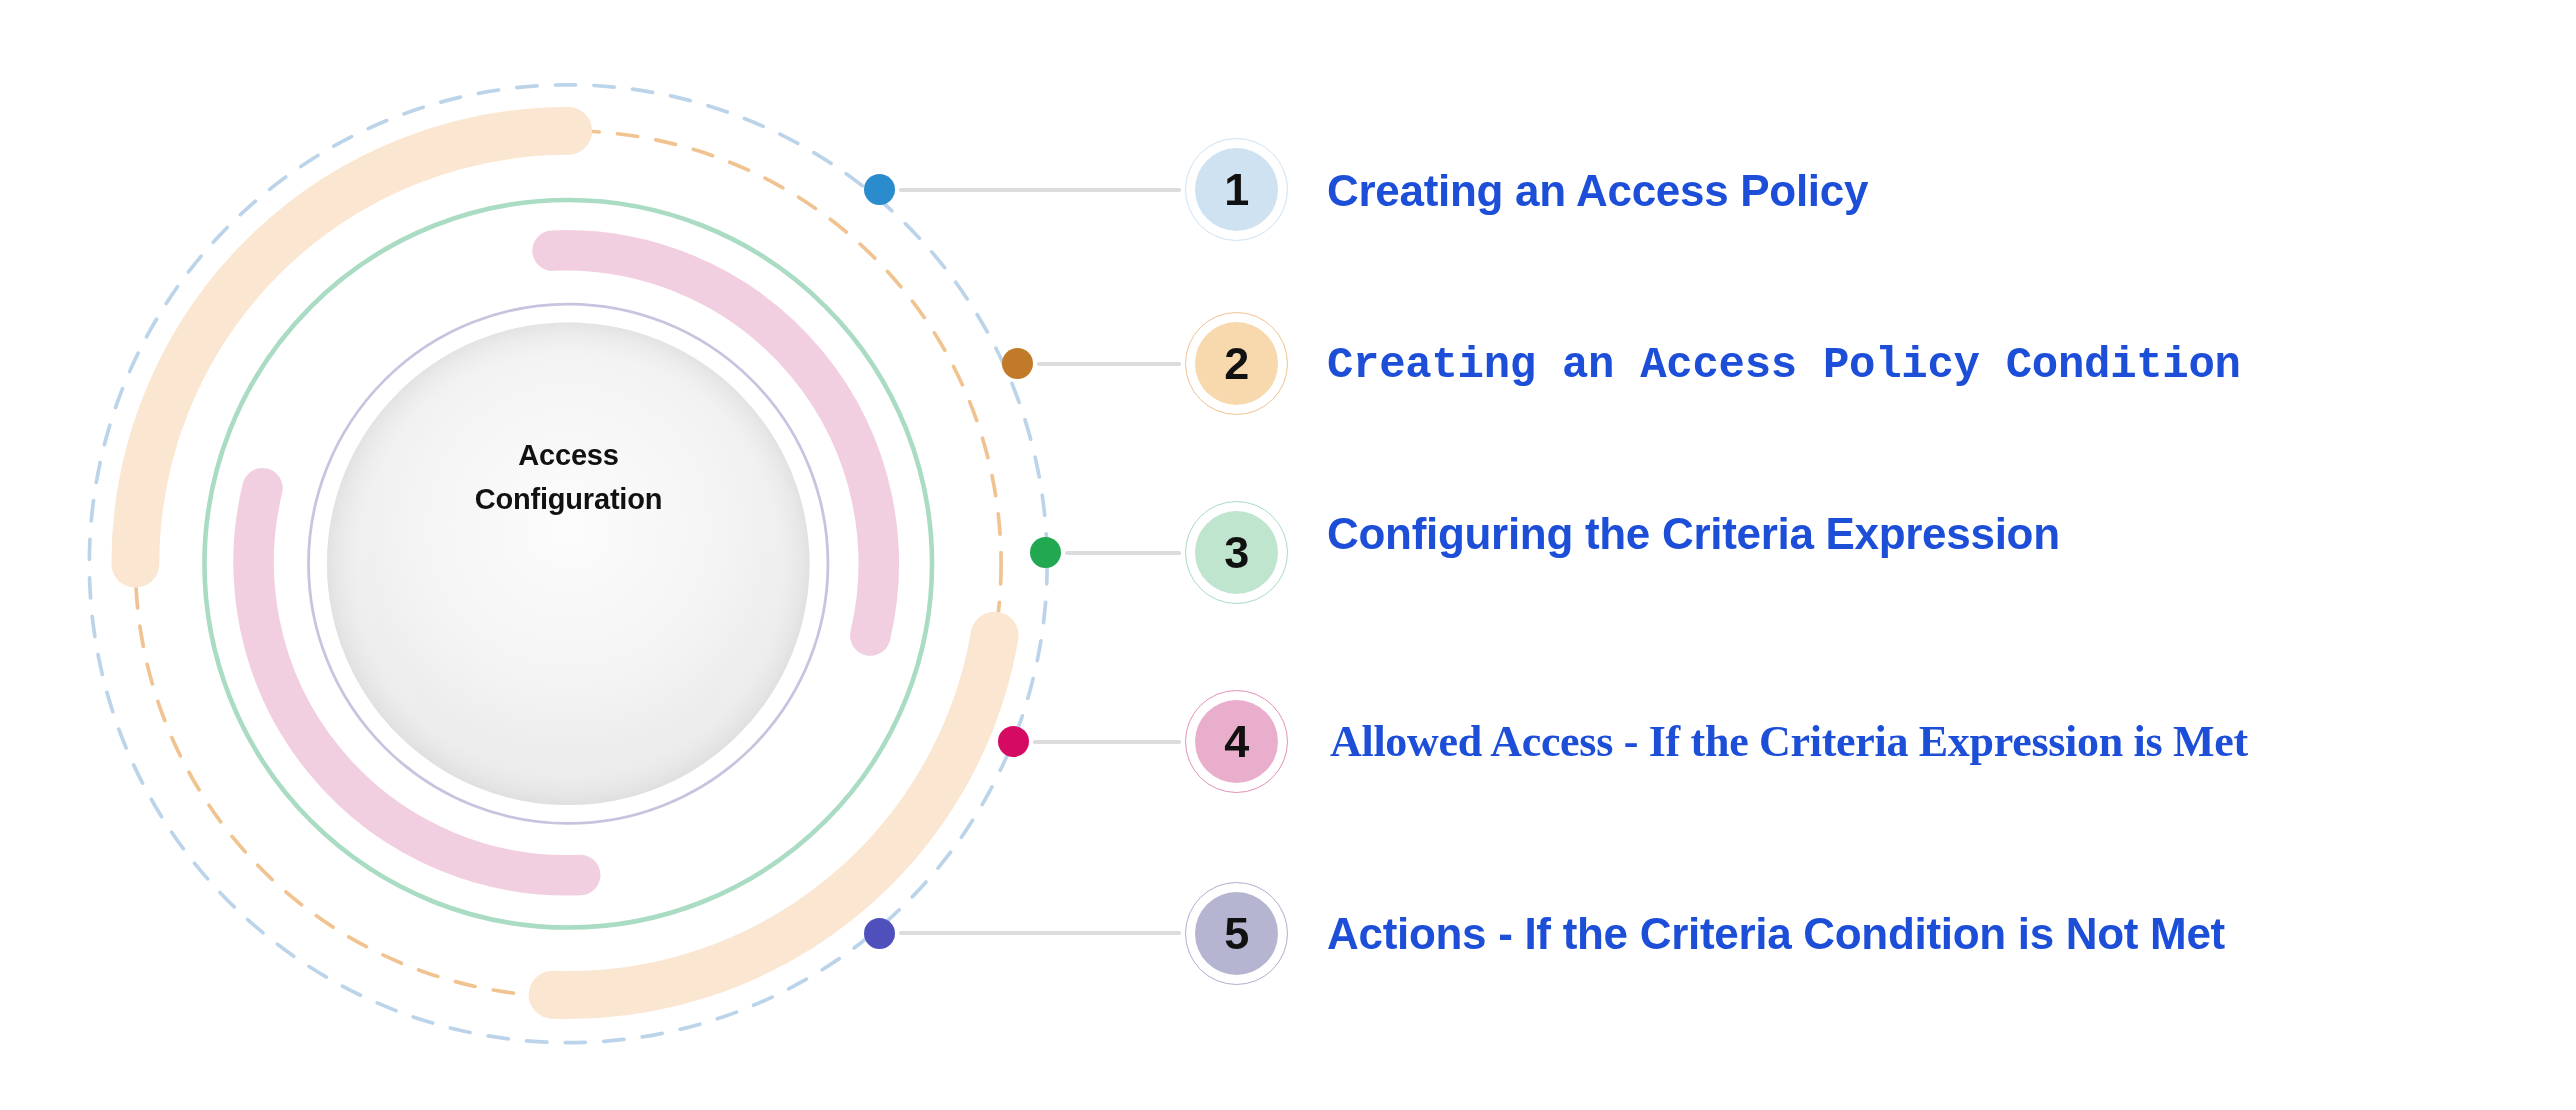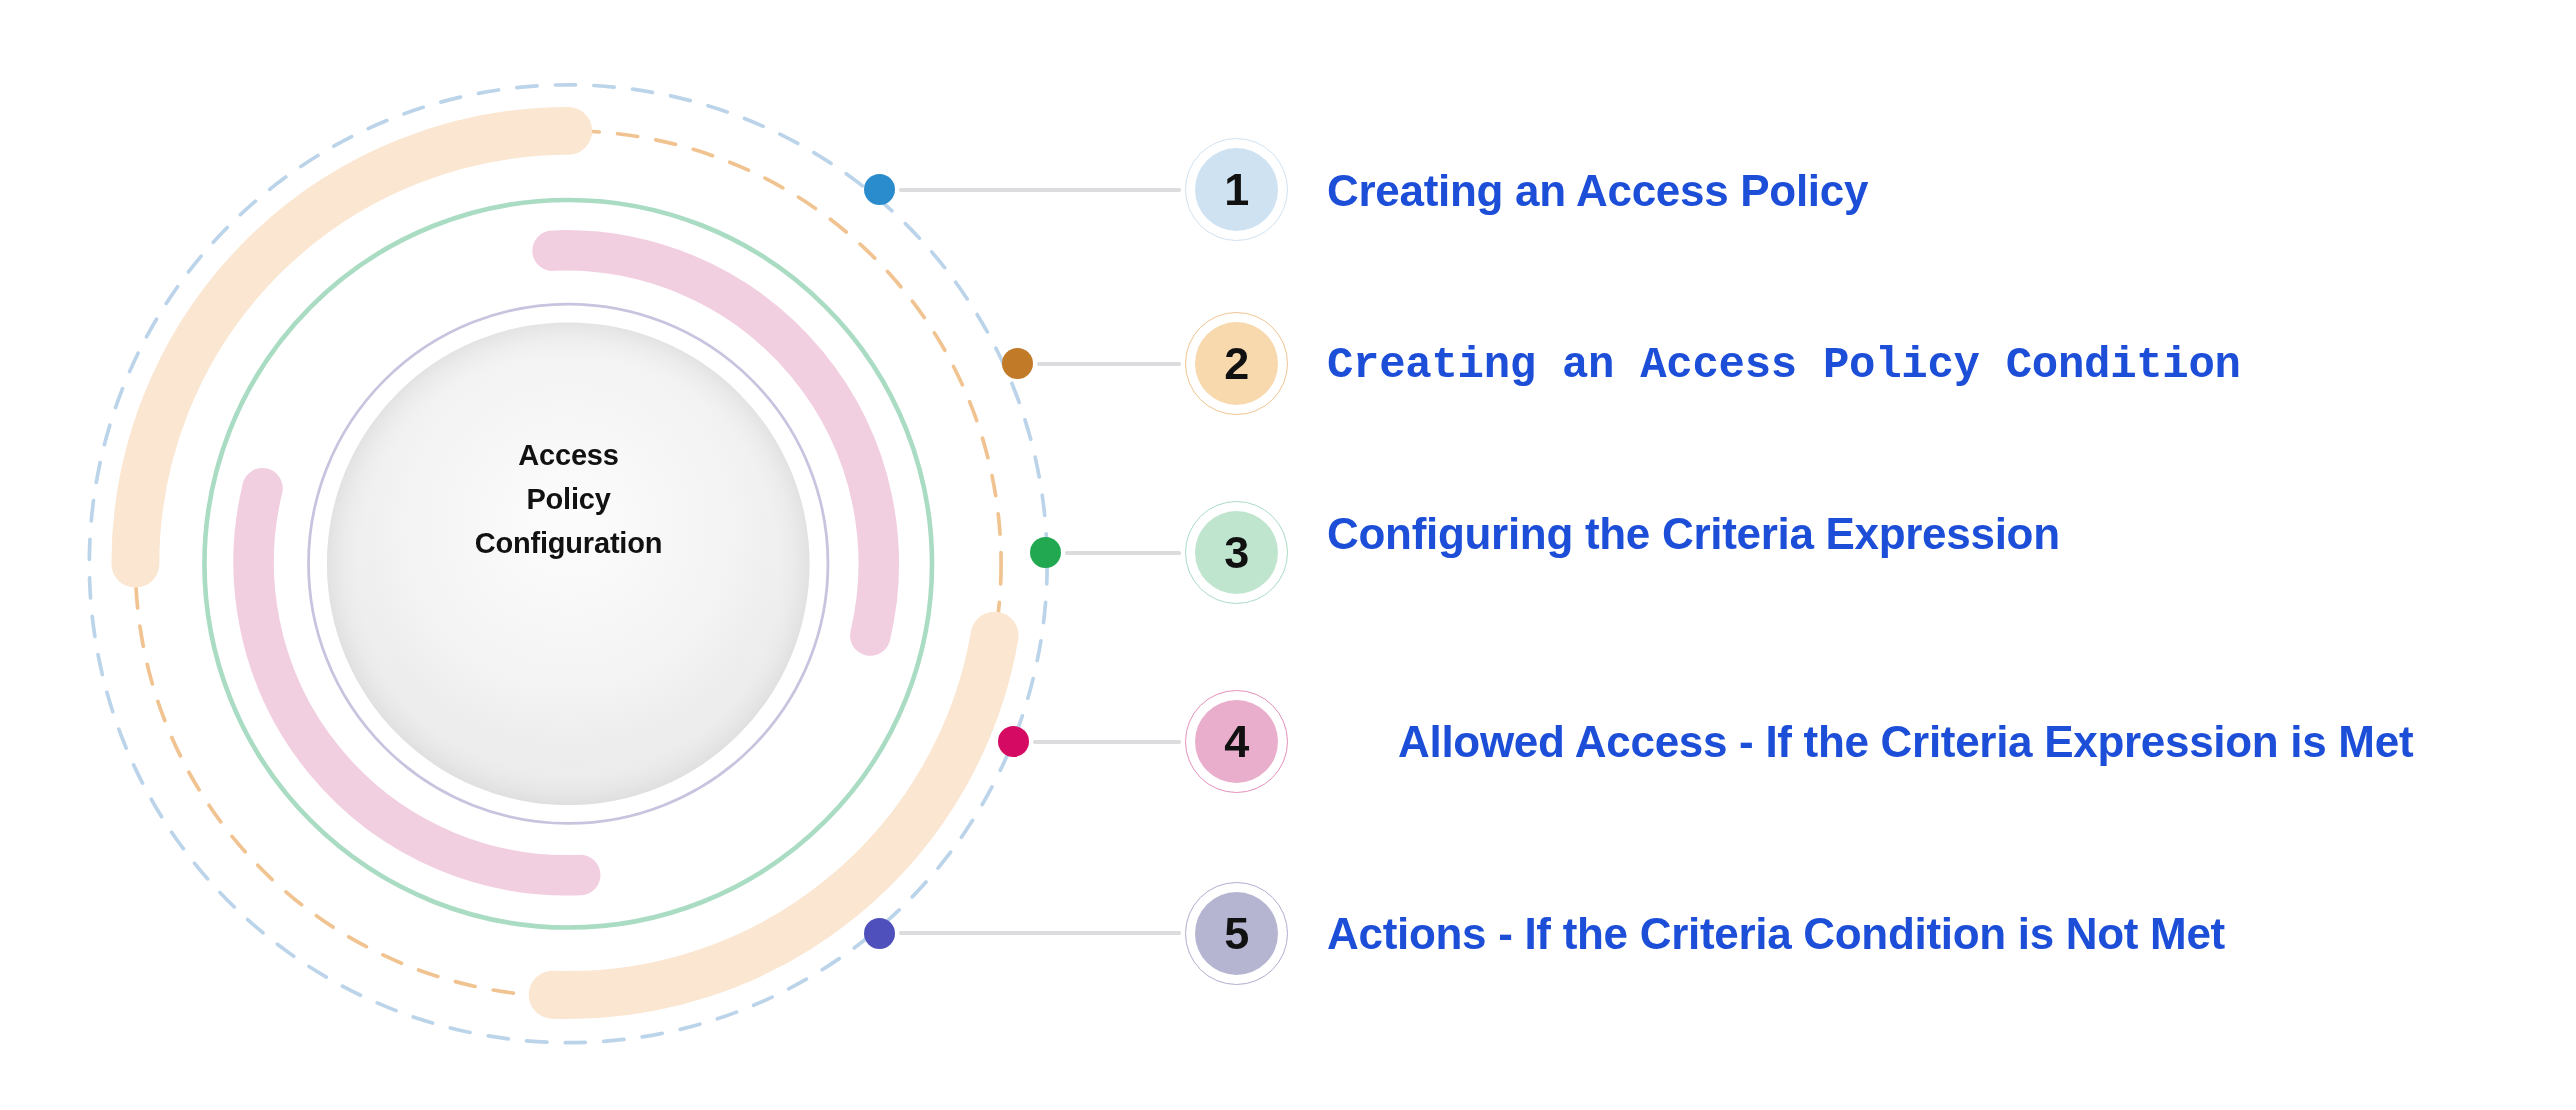--- a/index.html
+++ b/index.html
@@ -147,21 +147,20 @@
       <path d="M 285 530 A 340 340 0 0 0 630 950" fill="none" stroke="#f2cfe0" stroke-width="44" stroke-linecap="round"></path>
 
       <circle cx="617" cy="612" r="282" fill="none" stroke="#c8c3de" stroke-width="3"></circle>
 
       <circle cx="617" cy="612" r="262" fill="url(#discGrad)"></circle>
       <circle cx="617" cy="612" r="262" fill="url(#discHalo)"></circle>
     </svg>
 
     <div class="center-label">
       <div>Access</div>
-      <div>Policy</div>
       <div>Configuration</div>
     </div>
   </div>
 
   <div id="steps">
 
     <div>
       <span class="step-dot" style="left: 864px; top: 174px; background: rgb(43, 140, 205);"></span>
       <span class="connector" style="left: 899px; top: 188px; width: 282px; background: rgb(220, 220, 222);"></span>
       <span class="badge" style="left: 1185px; top: 138px; border-color: rgb(207, 226, 242);">
@@ -187,21 +186,21 @@
       </span>
       <span class="step-text" style="left: 1327px; top: 512px;">Configuring the Criteria Expression</span>
     </div>
 
     <div>
       <span class="step-dot" style="left: 998px; top: 726px; background: rgb(212, 10, 99);"></span>
       <span class="connector" style="left: 1033px; top: 740px; width: 148px; background: rgb(220, 220, 222);"></span>
       <span class="badge" style="left: 1185px; top: 690px; border-color: rgb(228, 144, 186);">
         <span class="badge-inner" style="background: rgb(234, 174, 205);">4</span>
       </span>
-      <span class="step-text" style="left: 1398px; top: 720px;">Allowed Access - If the Criteria Expression is Met</span>
+      <span class="step-text" style="left: 1330px; top: 720px; font-family: Liberation Serif, serif;">Allowed Access - If the Criteria Expression is Met</span>
     </div>
 
     <div>
       <span class="step-dot" style="left: 864px; top: 918px; background: rgb(80, 80, 189);"></span>
       <span class="connector" style="left: 899px; top: 931px; width: 282px; background: rgb(220, 220, 222);"></span>
       <span class="badge" style="left: 1185px; top: 882px; border-color: rgb(176, 174, 206);">
         <span class="badge-inner" style="background: rgb(181, 181, 209);">5</span>
       </span>
       <span class="step-text" style="left: 1327px; top: 912px;">Actions - If the Criteria Condition is Not Met</span>
     </div>

